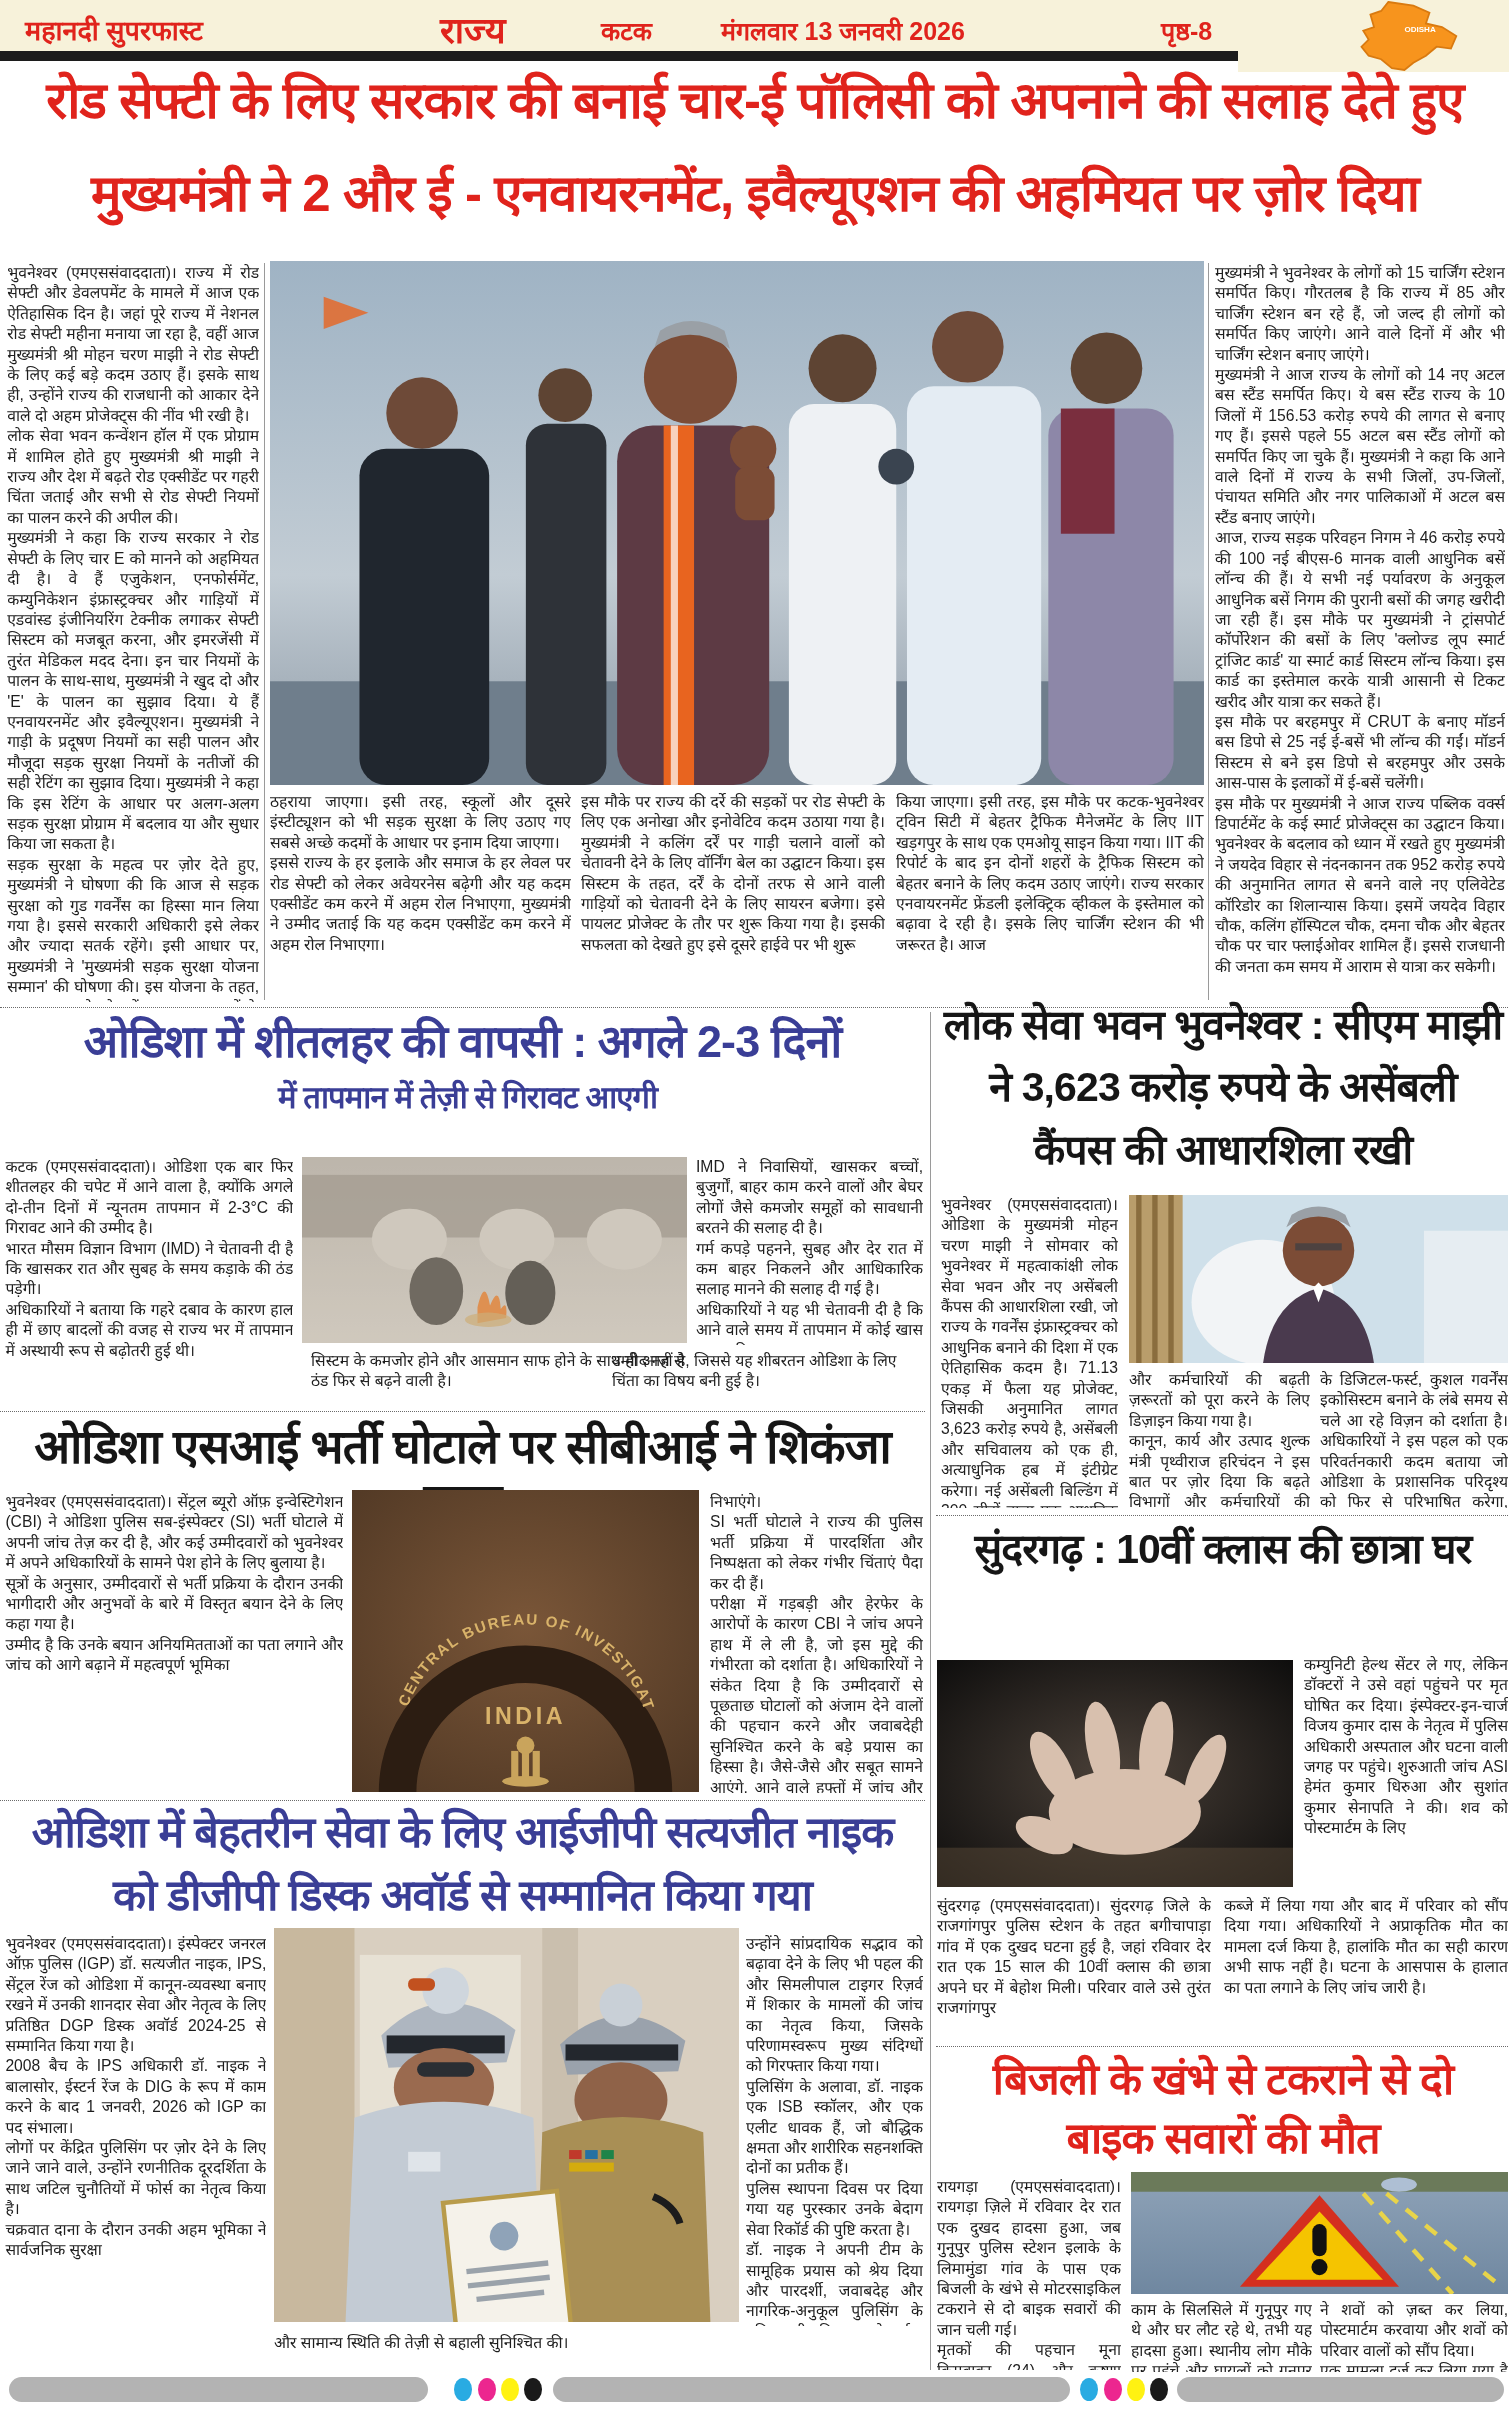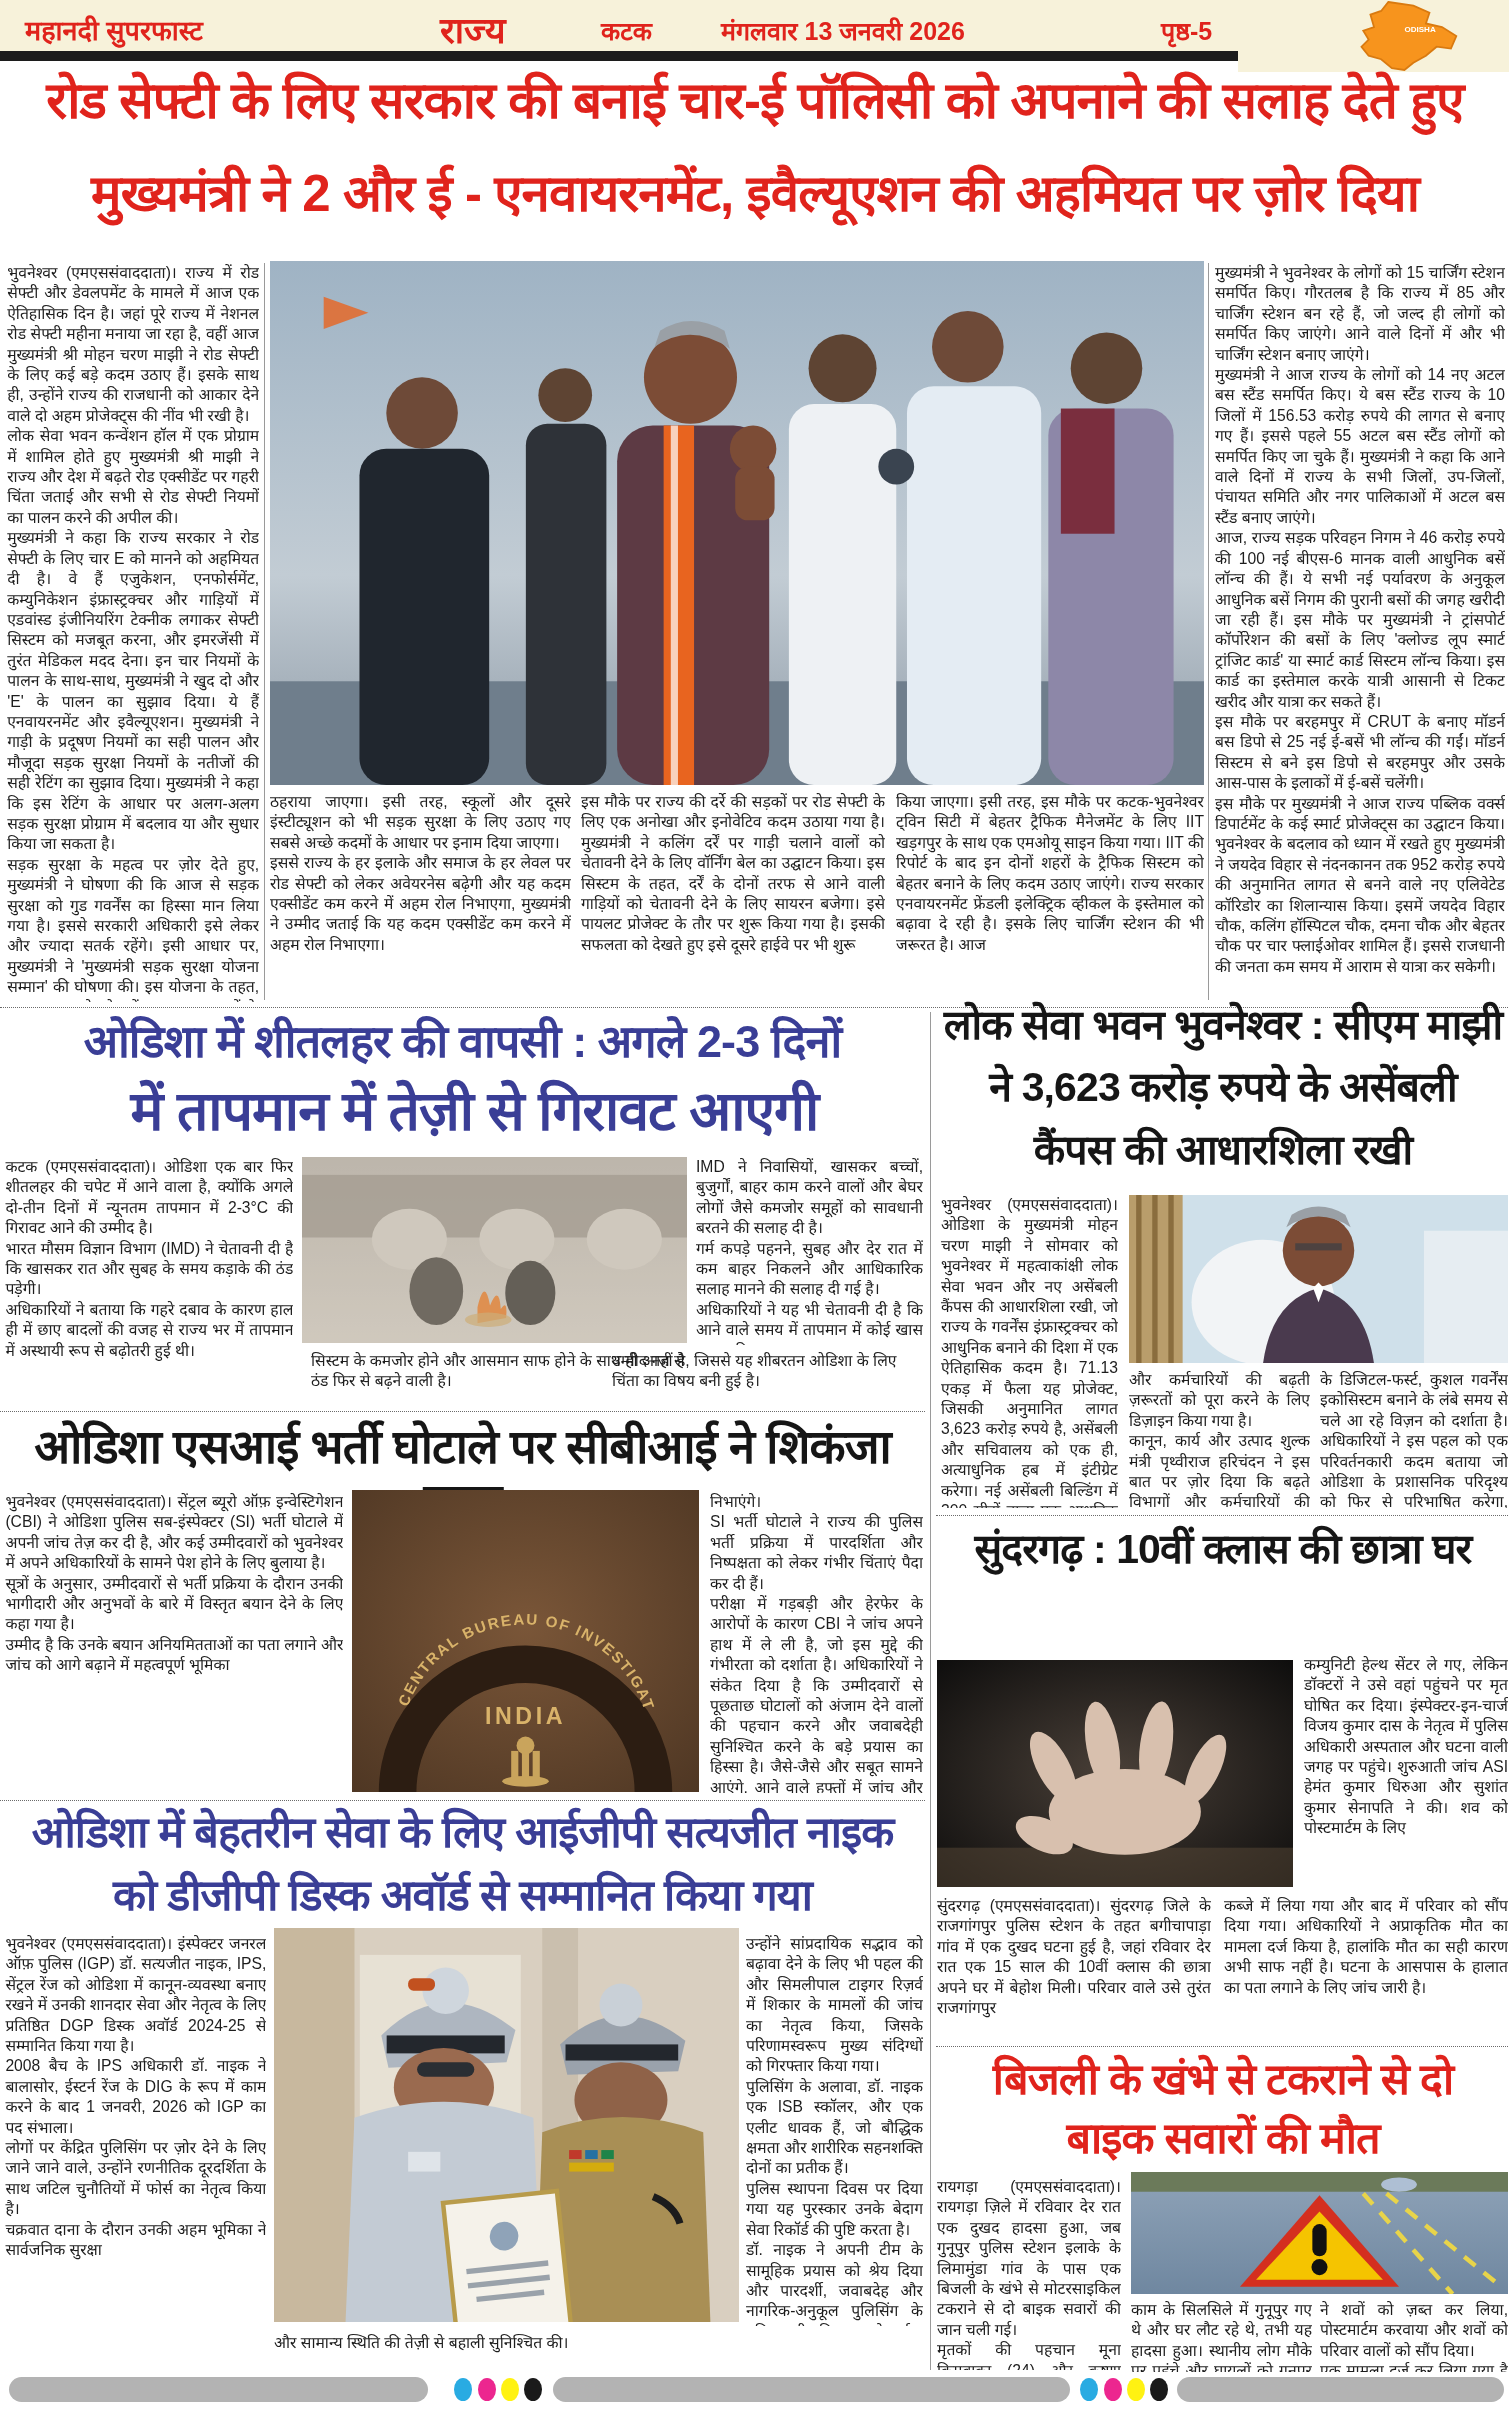--- a/index.html
+++ b/index.html
@@ -29,21 +29,21 @@
 </head>
 <body>
 
 <div id="page">
 
   <div class="abs mast-band"></div>
   <div class="abs mast-txt" style="left:25px;top:10.7px;font-size:27px;">महानदी सुपरफास्ट</div>
   <div class="abs mast-txt" style="left:440px;top:5.4px;font-size:36px;">राज्य</div>
   <div class="abs mast-txt" style="left:601px;top:12.5px;font-size:25px;">कटक</div>
   <div class="abs mast-txt" style="left:721px;top:12.5px;font-size:25px;text-align:center;">मंगलवार 13 जनवरी 2026</div>
-  <div class="abs mast-txt" style="left:1161px;top:12.5px;font-size:25px;">पृष्ठ-5</div>
+  <div class="abs mast-txt" style="left:1161px;top:12.5px;font-size:25px;">पृष्ठ-8</div>
   <div class="abs mast-bar"></div>
   <div class="abs mast-map">
     <svg width="272" height="72" viewBox="0 0 304 80">
       <polygon points="168,2 196,6 214,14 210,26 228,30 244,40 238,54 222,52 210,62 196,70 186,78 172,76 160,66 146,62 138,52 146,44 140,34 152,30 148,16 160,12" fill="#f7941d" stroke="#d97a10" stroke-width="2"></polygon>
       <text x="186" y="36" font-size="9" fill="#ffffff" font-weight="bold">ODISHA</text>
     </svg>
   </div>
 
   <div class="abs hl red" style="left:0;top:72px;width:1510px;font-size:51px;">रोड सेफ्टी के लिए सरकार की बनाई चार-ई पॉलिसी को अपनाने की सलाह देते हुए</div>
   <div class="abs hl red" style="left:0;top:165px;width:1510px;font-size:51px;">मुख्यमंत्री ने 2 और ई - एनवायरनमेंट, इवैल्यूएशन की अहमियत पर ज़ोर दिया</div>
@@ -104,21 +104,21 @@
 आज, राज्य सड़क परिवहन निगम ने 46 करोड़ रुपये की 100 नई बीएस-6 मानक वाली आधुनिक बसें लॉन्च की हैं। ये सभी नई पर्यावरण के अनुकूल आधुनिक बसें निगम की पुरानी बसों की जगह खरीदी जा रही हैं। इस मौके पर मुख्यमंत्री ने ट्रांसपोर्ट कॉर्पोरेशन की बसों के लिए 'क्लोज्ड लूप स्मार्ट ट्रांजिट कार्ड' या स्मार्ट कार्ड सिस्टम लॉन्च किया। इस कार्ड का इस्तेमाल करके यात्री आसानी से टिकट खरीद और यात्रा कर सकते हैं।
 इस मौके पर बरहमपुर में CRUT के बनाए मॉडर्न बस डिपो से 25 नई ई-बसें भी लॉन्च की गईं। मॉडर्न सिस्टम से बने इस डिपो से बरहमपुर और उसके आस-पास के इलाकों में ई-बसें चलेंगी।
 इस मौके पर मुख्यमंत्री ने आज राज्य पब्लिक वर्क्स डिपार्टमेंट के कई स्मार्ट प्रोजेक्ट्स का उद्घाटन किया। भुवनेश्वर के बदलाव को ध्यान में रखते हुए मुख्यमंत्री ने जयदेव विहार से नंदनकानन तक 952 करोड़ रुपये की अनुमानित लागत से बनने वाले नए एलिवेटेड कॉरिडोर का शिलान्यास किया। इसमें जयदेव विहार चौक, कलिंग हॉस्पिटल चौक, दमना चौक और बेहतर चौक पर चार फ्लाईओवर शामिल हैं। इससे राजधानी की जनता कम समय में आराम से यात्रा कर सकेगी।</div>
   <div class="abs vrule" style="left:264px;top:263px;height:737px;"></div>
   <div class="abs vrule" style="left:1208px;top:263px;height:737px;"></div>
 
   <div class="abs dotted" style="left:0;top:1007px;width:1510px;"></div>
   <div class="abs vrule" style="left:930px;top:1012px;height:1358px;"></div>
 
   <div class="abs hl blue" style="left:0;top:1016px;width:925px;font-size:45px;">ओडिशा में शीतलहर की वापसी : अगले 2-3 दिनों</div>
-  <div class="abs hl blue" style="left:12px;top:1080px;width:925px;font-size:55px;">में तापमान में तेज़ी से गिरावट आएगी</div>
+  <div class="abs hl blue" style="left:5px;top:1080px;width:925px;font-size:31px;">में तापमान में तेज़ी से गिरावट आएगी</div>
   <div class="abs col" style="left:5.4px;top:1157px;width:288px;height:247px;">कटक (एमएससंवाददाता)। ओडिशा एक बार फिर शीतलहर की चपेट में आने वाला है, क्योंकि अगले दो-तीन दिनों में न्यूनतम तापमान में 2-3°C की गिरावट आने की उम्मीद है।
 भारत मौसम विज्ञान विभाग (IMD) ने चेतावनी दी है कि खासकर रात और सुबह के समय कड़ाके की ठंड पड़ेगी।
 अधिकारियों ने बताया कि गहरे दबाव के कारण हाल ही में छाए बादलों की वजह से राज्य भर में तापमान में अस्थायी रूप से बढ़ोतरी हुई थी।</div>
   <div class="abs photo" style="left:302px;top:1157px;width:385px;height:186px;">
     <svg width="385" height="186" viewBox="0 0 430 208" preserveAspectRatio="none">
       <defs>
           <linearGradient id="g2" x1="0" y1="0" x2="0" y2="1">
         <stop offset="0" stop-color="#b4aca2"></stop>
             <stop offset="1" stop-color="#cdc5ba"></stop>
           </linearGradient>

